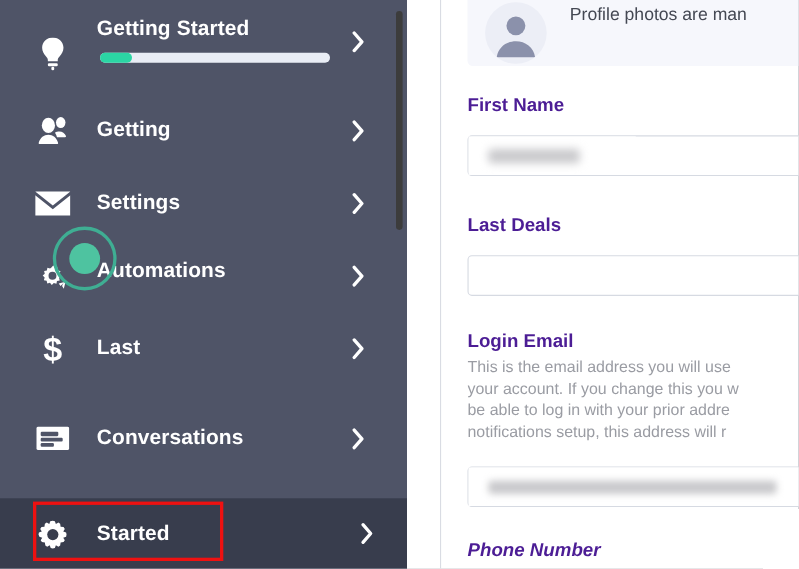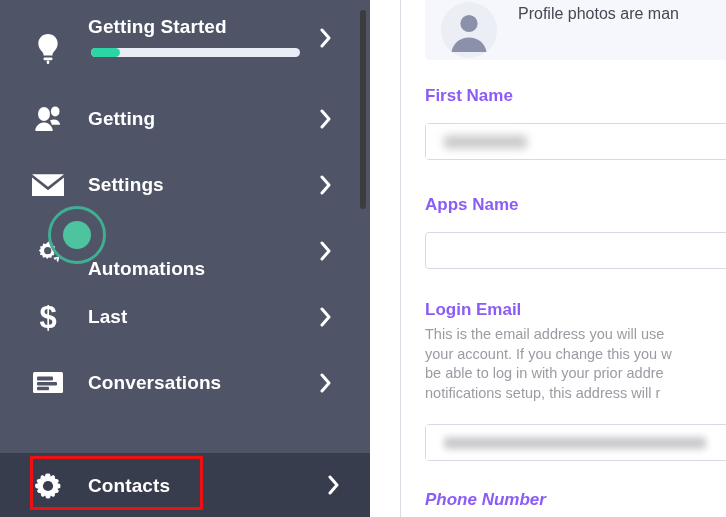--- a/index.html
+++ b/index.html
@@ -97,21 +97,21 @@
   .progress-fill {
     height: 100%;
     border-radius: 5px;
     background: #2bd6a4;
   }
 
   #item-contacts     { top: 86px; }
   #item-campaigns    { top: 152px; }
   #item-automations  { top: 218px; }
   #item-deals        { top: 284px; }
-  #item-conversations{ top: 350px; }
+  #item-conversations{ top: 366px; }
 
   
   #item-apps {
     top: 387px;
     height: 66px;
     background: #4f5467;
     z-index: 4;
   }
 
   
@@ -242,21 +242,21 @@
     color: #4169d8;
     line-height: 23px;
     white-space: nowrap;
   }
 
   .field-label {
     position: absolute;
     left: 0;
     font-size: 17px;
     font-weight: 700;
-    color: #8b5cf6;
+    color: #4c1d95;
     white-space: nowrap;
   }
   .field-help {
     position: absolute;
     left: 0;
     width: 330px;
     font-size: 14.5px;
     color: #9a9ca3;
     line-height: 19.5px;
     white-space: pre;
@@ -369,21 +369,21 @@
       </div>
 
       <div class="nav-item" id="item-automations">
         <span class="ico">
           <svg width="32" height="32" viewBox="0 0 32 32" fill="#ffffff">
             <path d="M16.5 6.2l1.2 2.2 2.5-.3.5 2.5 2.3 1-1 2.3 1.6 1.9-1.9 1.7.6 2.4-2.5.5-.5 2.5-2.4-.7-1.8 1.8-1.7-1.9-2.4.6-.6-2.5-2.5-.5.7-2.4-1.8-1.8 1.9-1.7-.6-2.4 2.5-.5.5-2.5 2.4.7 1.5-1.2z"></path>
             <circle cx="15.7" cy="15.7" r="3.6" fill="#4f5467"></circle>
             <path d="M26 21.5a11 11 0 01-3 3.6l-1.6-2.3 6.2-1.6-1.6 6.2-1.6-2.3z"></path>
           </svg>
         </span>
-        <span class="nav-label" style="top:40px">Automations</span>
+        <span class="nav-label" style="top:18px">Automations</span>
         <span class="chev">
           <svg width="12" height="20" viewBox="0 0 12 20" fill="none" stroke="#ffffff" stroke-width="3" stroke-linecap="round" stroke-linejoin="round">
               <path d="M2 2l7 8-7 8"></path>
             </svg>
         </span>
       </div>
 
       <div class="nav-item" id="item-deals">
         <span class="ico">
           <svg width="22" height="32" viewBox="0 0 22 32" fill="#ffffff">
@@ -420,21 +420,21 @@
 
     <div class="sb-track"></div>
 
     <div class="nav-item" id="item-settings">
       <span class="ico">
         <svg width="34" height="34" viewBox="0 0 34 34" fill="#ffffff">
           <path d="M17 4.4l1.9.4.9 2.6 2.3-1.4 1.6 1.1.4 2.7 2.7.4 1.1 1.7-1.4 2.3 2.6.9.4 1.9-.4 1.9-2.6.9 1.4 2.3-1.1 1.7-2.7.4-.4 2.7-1.6 1.1-2.3-1.4-.9 2.6-1.9.4-1.9-.4-.9-2.6-2.3 1.4-1.7-1.1-.4-2.7-2.7-.4-1.1-1.7 1.4-2.3-2.6-.9L4 17l.4-1.9 2.6-.9-1.4-2.3 1.1-1.7 2.7-.4.4-2.7 1.7-1.1 2.3 1.4.9-2.6L17 4.4z"></path>
           <circle cx="17" cy="17" r="5.1" fill="#383d4d"></circle>
         </svg>
       </span>
-      <span class="nav-label">Contacts</span>
+      <span class="nav-label">Started</span>
       <span class="chev" style="right:30px">
         <svg width="12" height="20" viewBox="0 0 12 20" fill="none" stroke="#ffffff" stroke-width="3" stroke-linecap="round" stroke-linejoin="round">
             <path d="M2 2l7 8-7 8"></path>
           </svg>
       </span>
     </div>
 
     <div class="redbox"></div>
 
     <div class="click-ring"></div>
@@ -457,21 +457,21 @@
         <a class="avatar-link" href="#">Gravatar</a>
       </div>
 
       <div class="field-label" id="lbl-first">First Name</div>
       <div class="field-input" id="in-first">
         <div class="redacted">
           <div class="blurbar"></div>
         </div>
       </div>
 
-      <div class="field-label" id="lbl-last">Apps Name</div>
+      <div class="field-label" id="lbl-last">Last Deals</div>
       <div class="field-input" id="in-last"></div>
 
       <div class="field-label" id="lbl-email">Login Email</div>
       <div class="field-help" id="help-email">This is the email address you will use
 your account. If you change this you w
 be able to log in with your prior addre
 notifications setup, this address will r</div>
       <div class="field-input" id="in-email">
         <div class="redacted wide">
           <div class="blurbar"></div>

